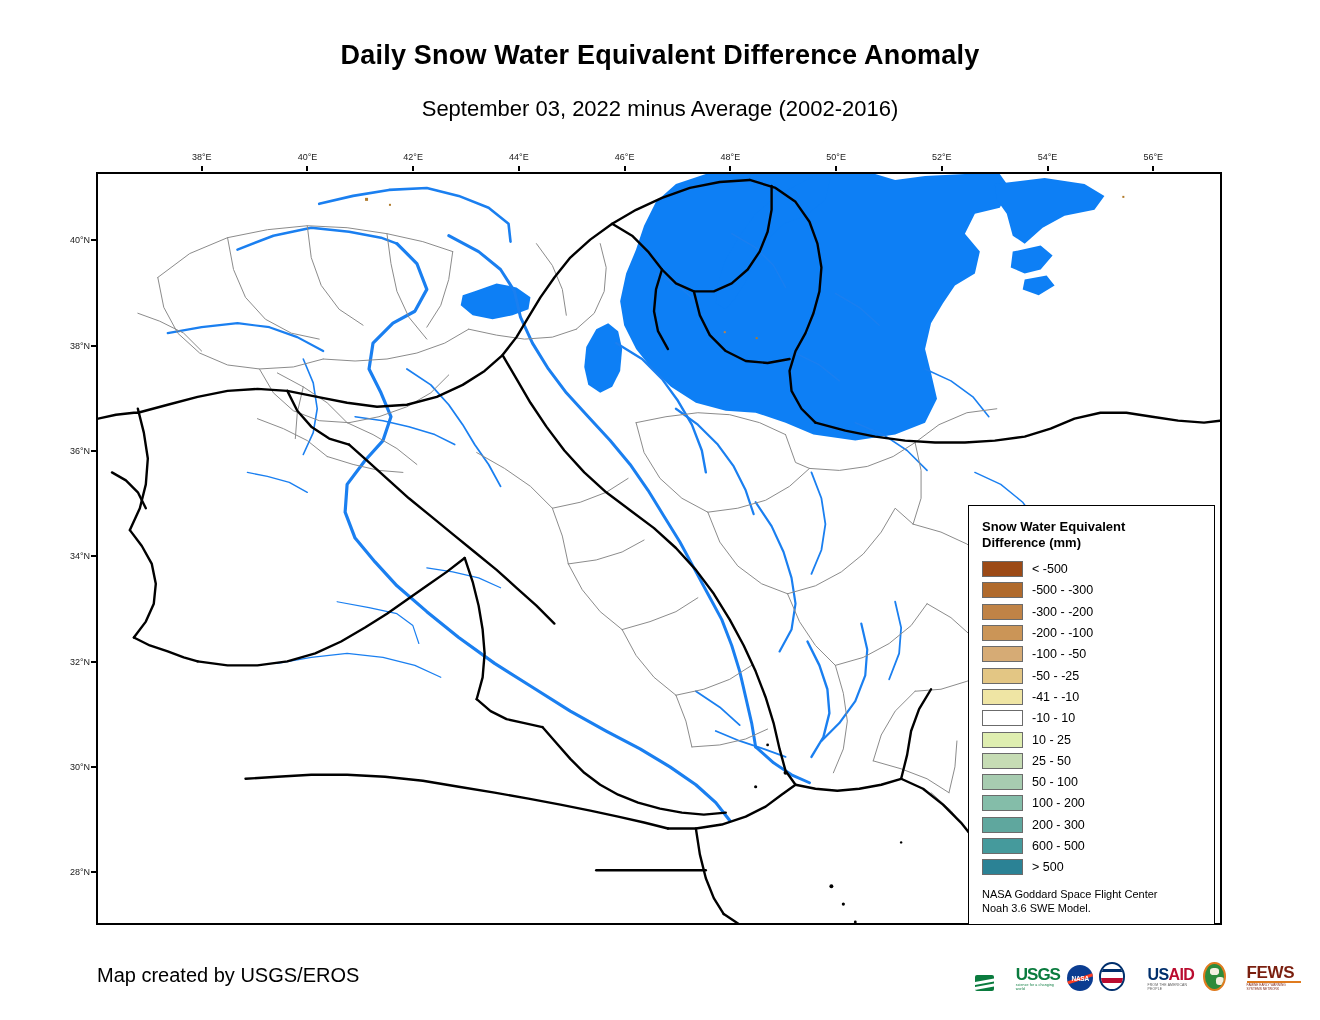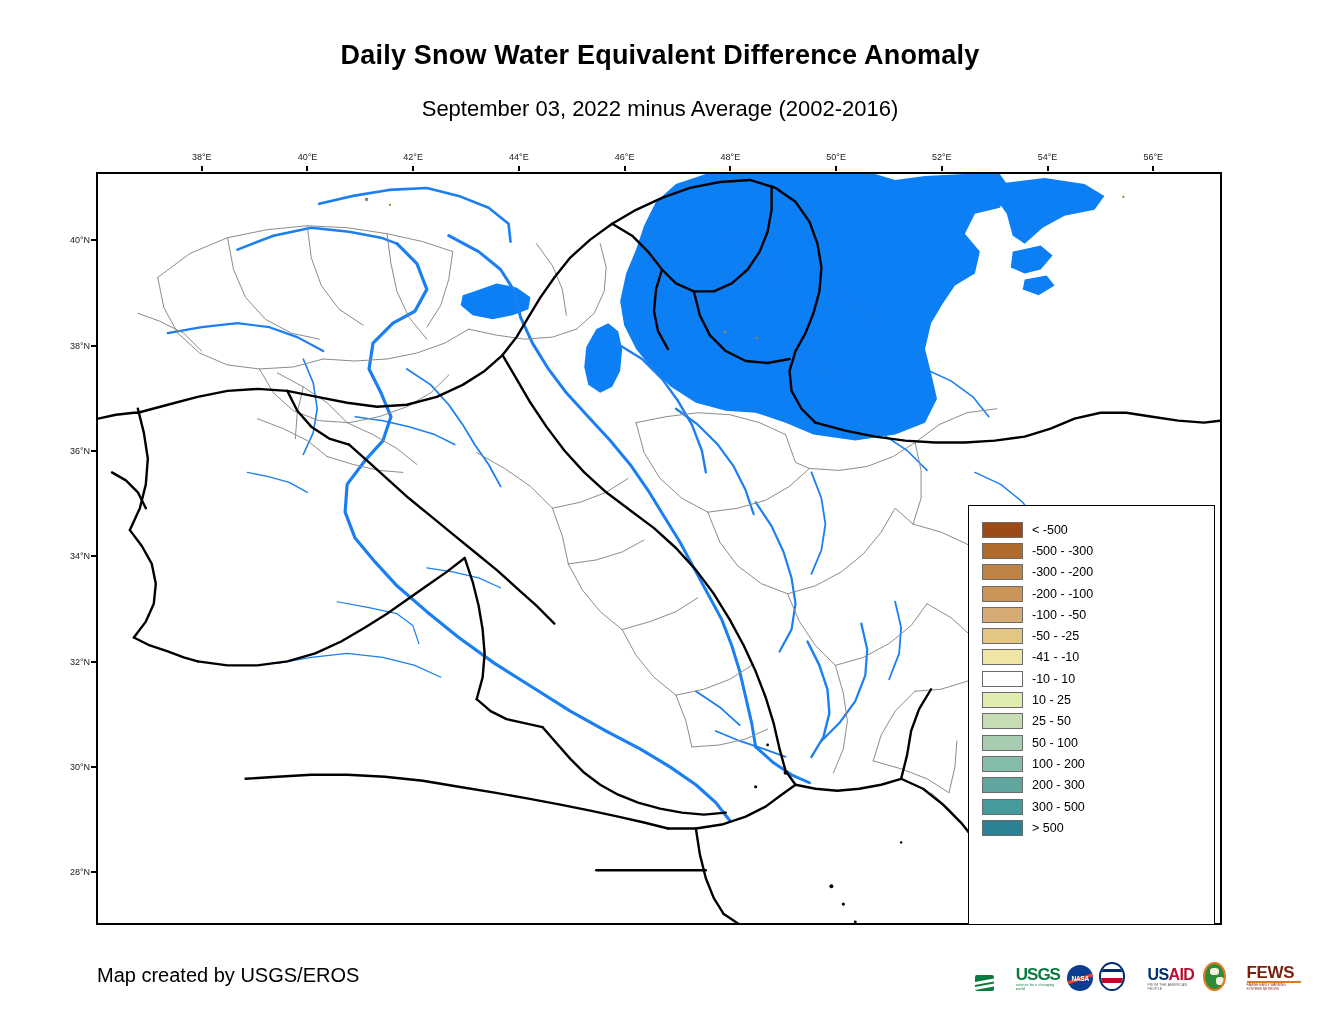--- a/index.html
+++ b/index.html
@@ -371,20 +371,24 @@
           <rect x="1028" y="22" width="2" height="2" fill="#b07a2a"></rect>
           <rect x="660" y="164" width="2" height="2" fill="#b07a2a"></rect>
           <rect x="628" y="158" width="2" height="2" fill="#c08346"></rect>
         </g>
 
       </g>
     </svg>
   </div>
 
   <div class="legend">
+    <div class="legend-title">
+      <div>Snow Water Equivalent</div>
+      <div>Difference (mm)</div>
+    </div>
     <div class="legend-rows" id="legend-rows">
         <div class="legend-row">
           <div class="legend-swatch" style="background: rgb(156, 74, 22);"></div>
           <div class="legend-label">&lt; -500</div>
         </div>
         <div class="legend-row">
           <div class="legend-swatch" style="background: rgb(176, 106, 44);"></div>
           <div class="legend-label">-500 - -300</div>
         </div>
         <div class="legend-row">
@@ -426,27 +430,31 @@
         <div class="legend-row">
           <div class="legend-swatch" style="background: rgb(132, 189, 169);"></div>
           <div class="legend-label">100 - 200</div>
         </div>
         <div class="legend-row">
           <div class="legend-swatch" style="background: rgb(95, 167, 158);"></div>
           <div class="legend-label">200 - 300</div>
         </div>
         <div class="legend-row">
           <div class="legend-swatch" style="background: rgb(69, 154, 156);"></div>
-          <div class="legend-label">300 - 500</div>
+          <div class="legend-label">600 - 500</div>
         </div>
         <div class="legend-row">
           <div class="legend-swatch" style="background: rgb(43, 130, 149);"></div>
           <div class="legend-label">&gt; 500</div>
         </div>
       </div>
+    <div class="legend-footer">
+      <div>NASA Goddard Space Flight Center</div>
+      <div>Noah 3.6 SWE Model.</div>
+    </div>
   </div>
 
   <div class="credit">Map created by USGS/EROS</div>
 
   <div class="logos">
     <div class="logo">
       <div class="usgs-wave"></div>
       <div style="margin-left:2px;">
         <div class="usgs-word">USGS</div>
         <div class="usgs-sub">science for a changing world</div>

